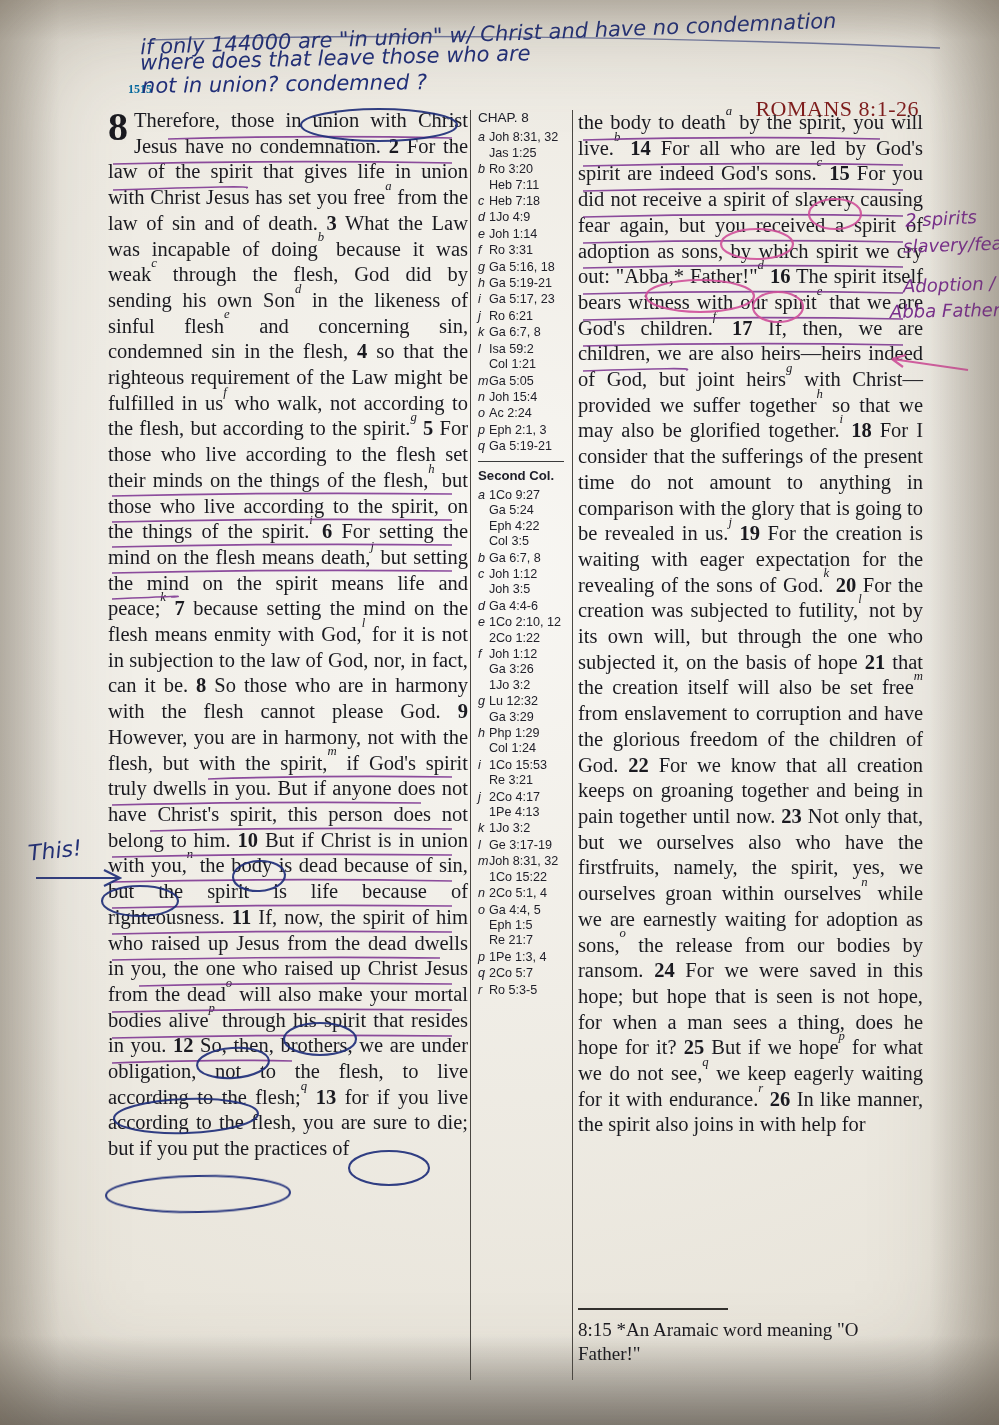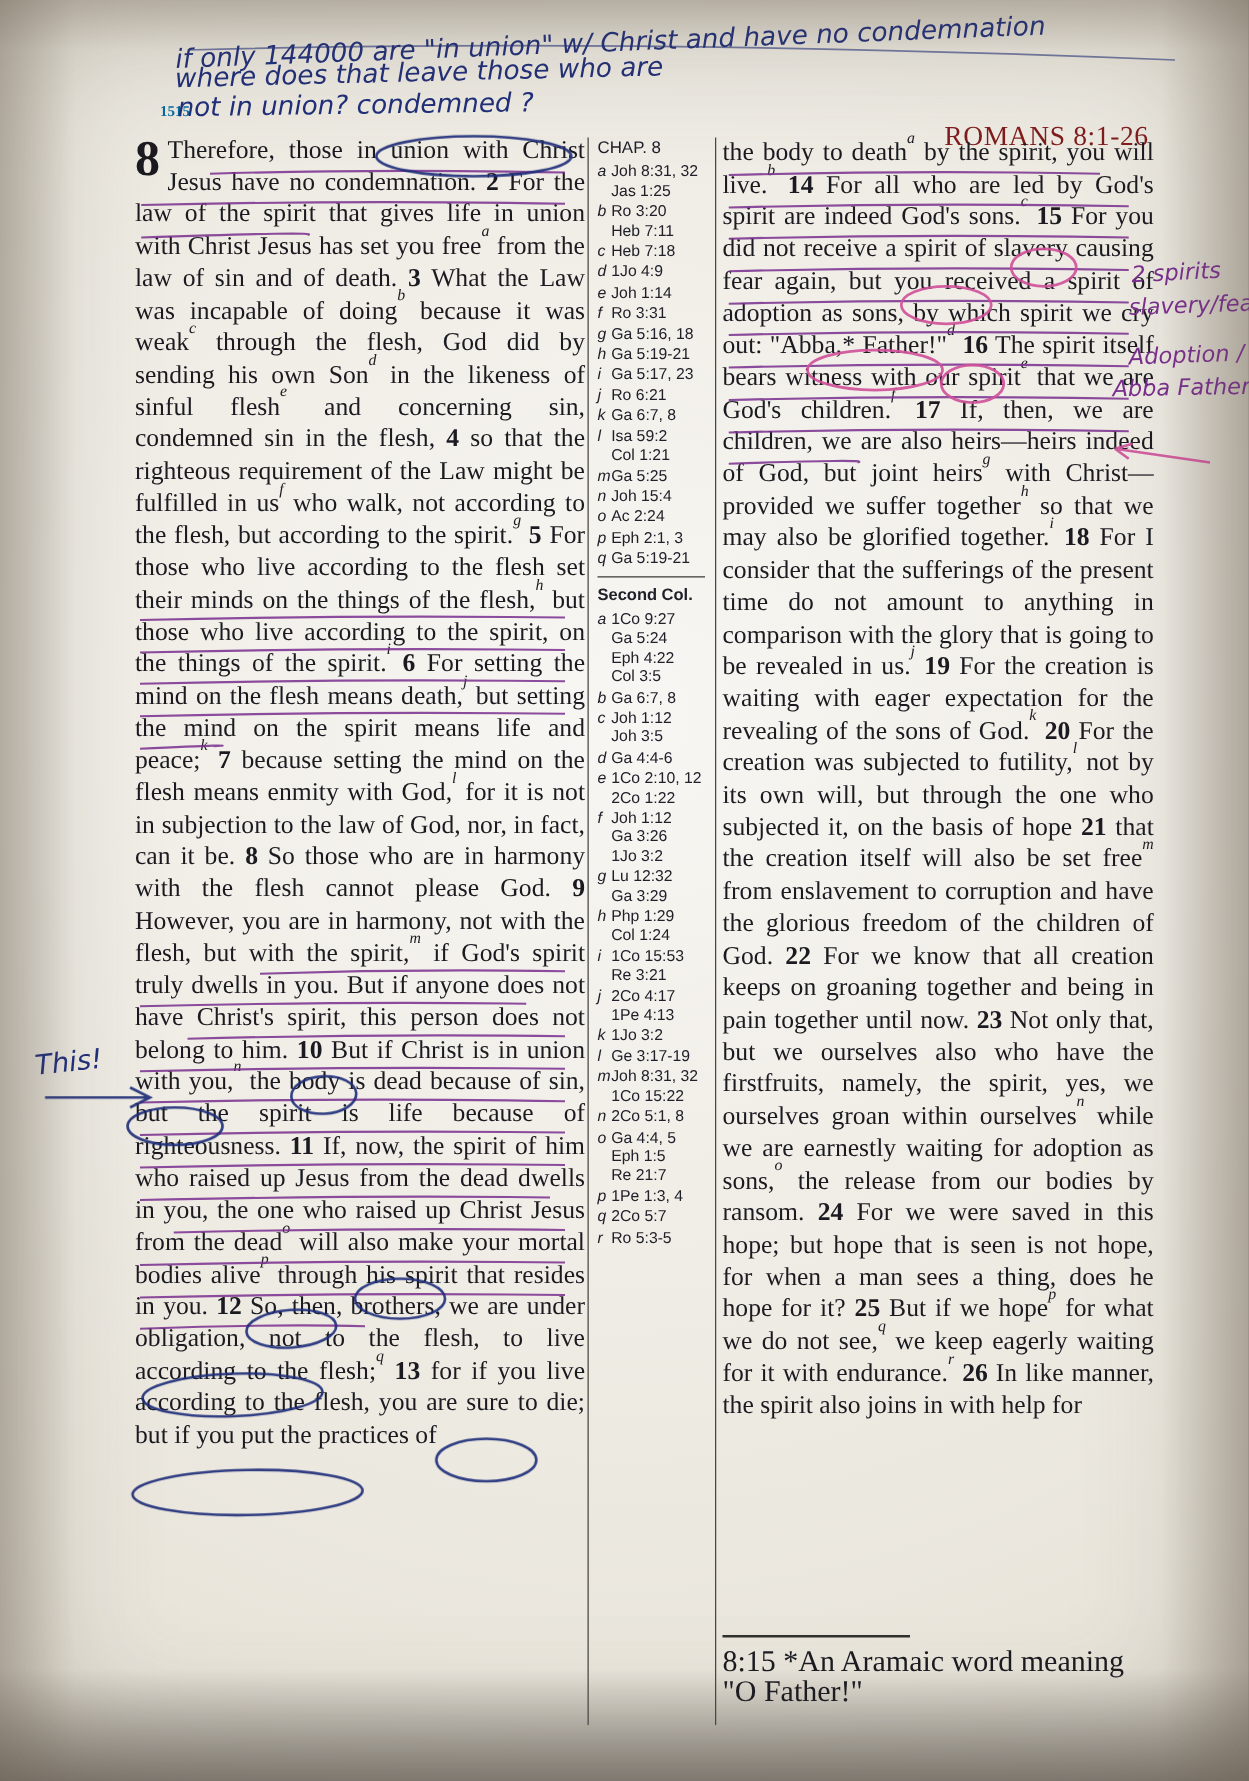--- a/index.html
+++ b/index.html
@@ -71,21 +71,21 @@
   .refrow .letter{width:11px;font-style:italic;flex:none;}
   .refrow .cites{flex:1;}
   .refrule{border-top:1px solid #3a3a3a;margin:6px 2px 0 0;width:86px;}
   .rulediv{position:absolute;background:#4a4742;}
   .vr1{left:470px;top:110px;width:1.3px;height:1270px;}
   .vr2{left:572px;top:110px;width:1.3px;height:1270px;}
 
   
   .footnote{
     position:absolute;left:578px;top:1318px;width:345px;
-    font-size:24px;line-height:24px;color:#1a1a20;
+    font-size:19px;line-height:24px;color:#1a1a20;
   }
   .fnrule{position:absolute;left:578px;top:1308px;width:150px;height:1.5px;background:#33312e;}
 
   
   .hand{
     position:absolute;
     font-family:"DejaVu Sans", sans-serif;
     font-style:italic;
     white-space:nowrap;
     pointer-events:none;
@@ -168,21 +168,21 @@
         <div class="refrow">
           <div class="letter">k</div>
           <div class="cites">Ga 6:7, 8</div>
         </div>
         <div class="refrow">
           <div class="letter">l</div>
           <div class="cites">Isa 59:2<br>Col 1:21</div>
         </div>
         <div class="refrow">
           <div class="letter">m</div>
-          <div class="cites">Ga 5:25</div>
+          <div class="cites">Ga 5:05</div>
         </div>
         <div class="refrow">
           <div class="letter">n</div>
           <div class="cites">Joh 15:4</div>
         </div>
         <div class="refrow">
           <div class="letter">o</div>
           <div class="cites">Ac 2:24</div>
         </div>
         <div class="refrow">
@@ -244,21 +244,21 @@
         <div class="refrow">
           <div class="letter">l</div>
           <div class="cites">Ge 3:17-19</div>
         </div>
         <div class="refrow">
           <div class="letter">m</div>
           <div class="cites">Joh 8:31, 32<br>1Co 15:22</div>
         </div>
         <div class="refrow">
           <div class="letter">n</div>
-          <div class="cites">2Co 5:1, 8</div>
+          <div class="cites">2Co 5:1, 4</div>
         </div>
         <div class="refrow">
           <div class="letter">o</div>
           <div class="cites">Ga 4:4, 5<br>Eph 1:5<br>Re 21:7</div>
         </div>
         <div class="refrow">
           <div class="letter">p</div>
           <div class="cites">1Pe 1:3, 4</div>
         </div>
         <div class="refrow">

